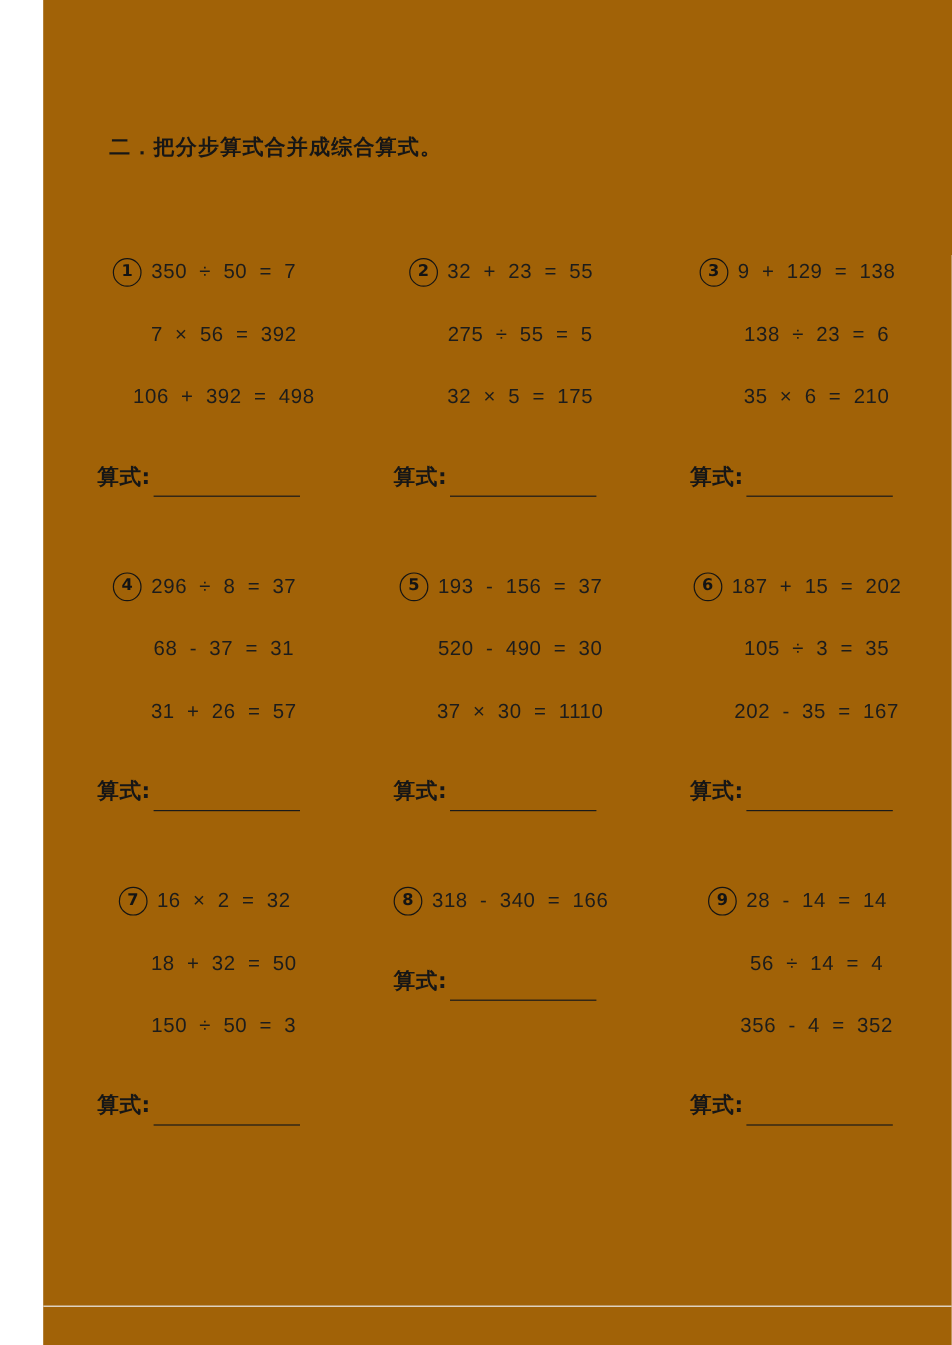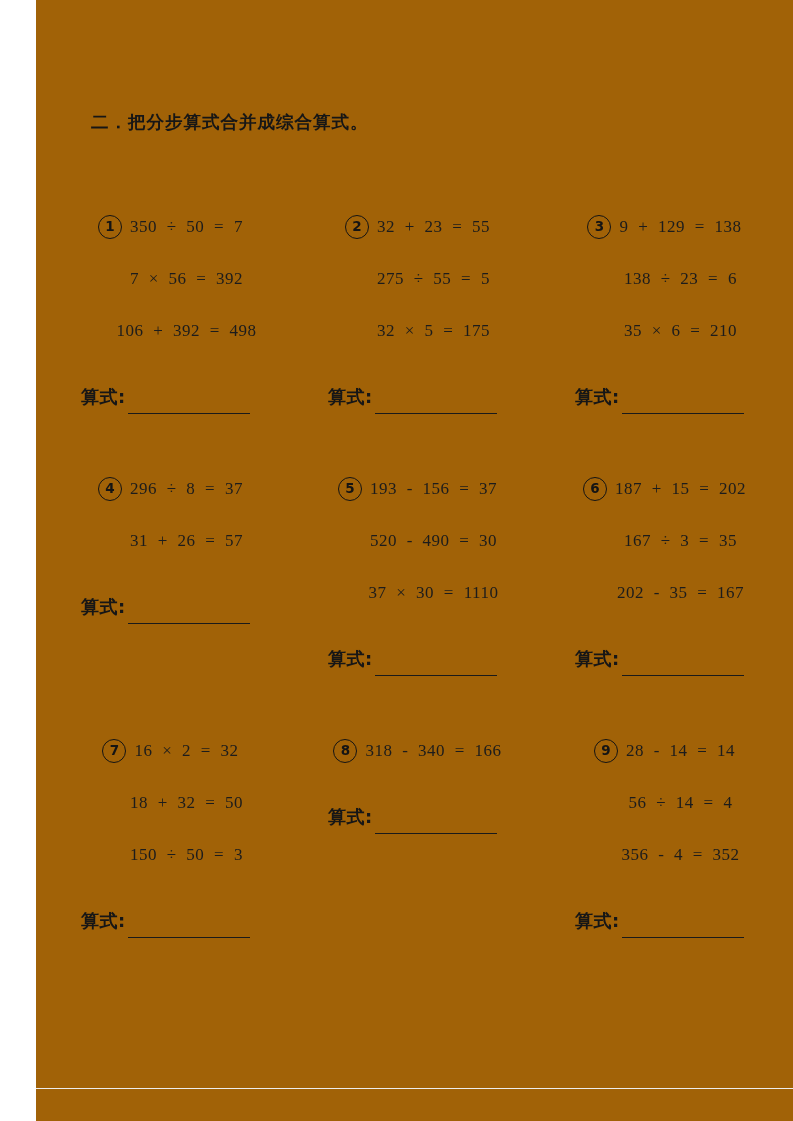--- a/index.html
+++ b/index.html
@@ -51,21 +51,21 @@
   .cell {
     height: 208px;
   }
   .step {
     height: 52px;
     display: flex;
     align-items: center;
     justify-content: center;
   }
   .eq {
-    font-family: Liberation Serif, serif;
+    font-family: Liberation Sans, sans-serif;
     font-size: 17px;
     font-weight: 500;
     color: #1c1c1c;
     word-spacing: 5px;
     letter-spacing: 0.5px;
     white-space: nowrap;
   }
   .circ {
     width: 22px;
     height: 22px;
@@ -173,20 +173,23 @@
     </div>
 
     <div class="cell">
       <div class="step">
         <span class="circ">
             <span>4</span>
           </span>
         <span class="eq">296 ÷ 8 = 37</span>
       </div>
       <div class="step">
+          <span class="eq">68 - 37 = 31</span>
+        </div>
+      <div class="step">
           <span class="eq">31 + 26 = 57</span>
         </div>
       <div class="answer">
         <span class="alabel">算式:</span>
         <span class="blank"></span>
       </div>
     </div>
 
     <div class="cell">
       <div class="step">
@@ -208,21 +211,21 @@
     </div>
 
     <div class="cell">
       <div class="step">
         <span class="circ">
             <span>6</span>
           </span>
         <span class="eq">187 + 15 = 202</span>
       </div>
       <div class="step">
-          <span class="eq">167 ÷ 3 = 35</span>
+          <span class="eq">105 ÷ 3 = 35</span>
         </div>
       <div class="step">
           <span class="eq">202 - 35 = 167</span>
         </div>
       <div class="answer">
         <span class="alabel">算式:</span>
         <span class="blank"></span>
       </div>
     </div>
 

